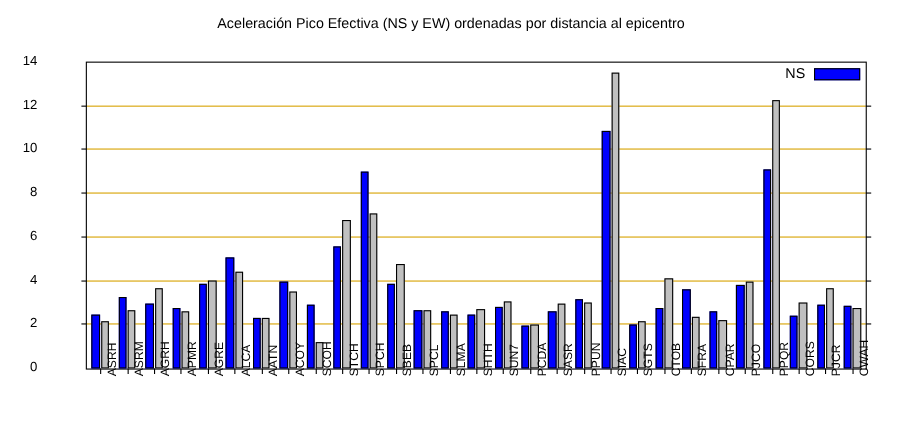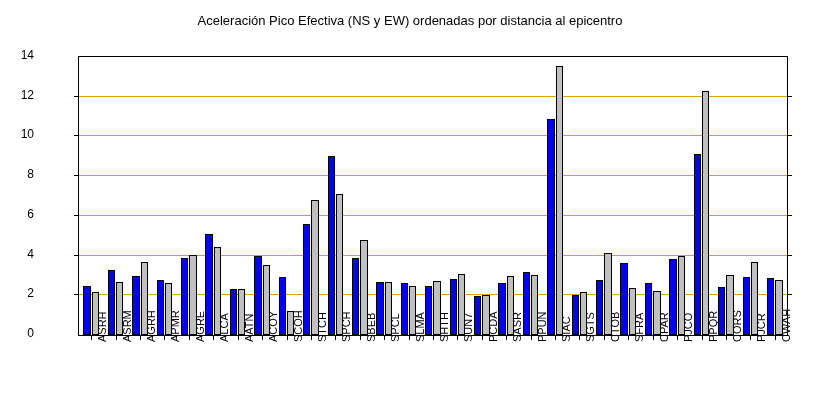--- a/index.html
+++ b/index.html
@@ -291,15 +291,19 @@
       <div class="xtick" style="left: 627.552px; top: 2px;">PPQR</div>
       <div class="xtick-mark" style="left: 646.966px;"></div>
       <div class="xtick" style="left: 651.966px; top: 2px;">CORS</div>
       <div class="xtick-mark" style="left: 671.379px;"></div>
       <div class="xtick" style="left: 676.379px; top: 2px;">PJCR</div>
       <div class="xtick-mark" style="left: 695.793px;"></div>
       <div class="xtick" style="left: 700.793px; top: 2px;">CWAH</div>
     </div>
 
   <div class="legend">
+    <div class="legend-row" style="top:0px;">
+      <span class="legend-label">NS</span>
+      <span class="legend-swatch ns"></span>
+    </div>
   </div>
 
 </div>
 
 </body></html>

